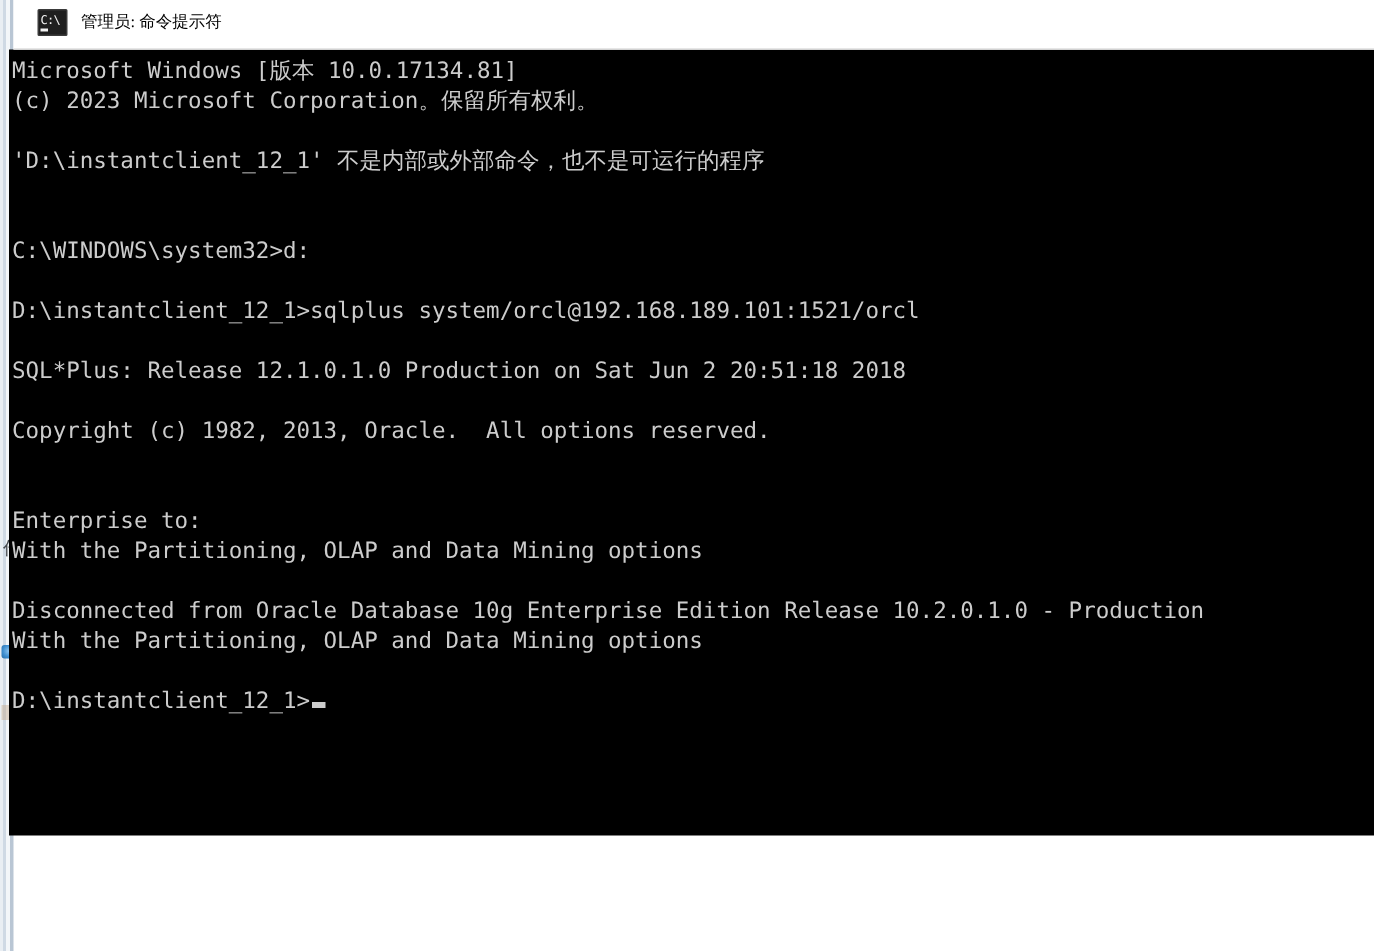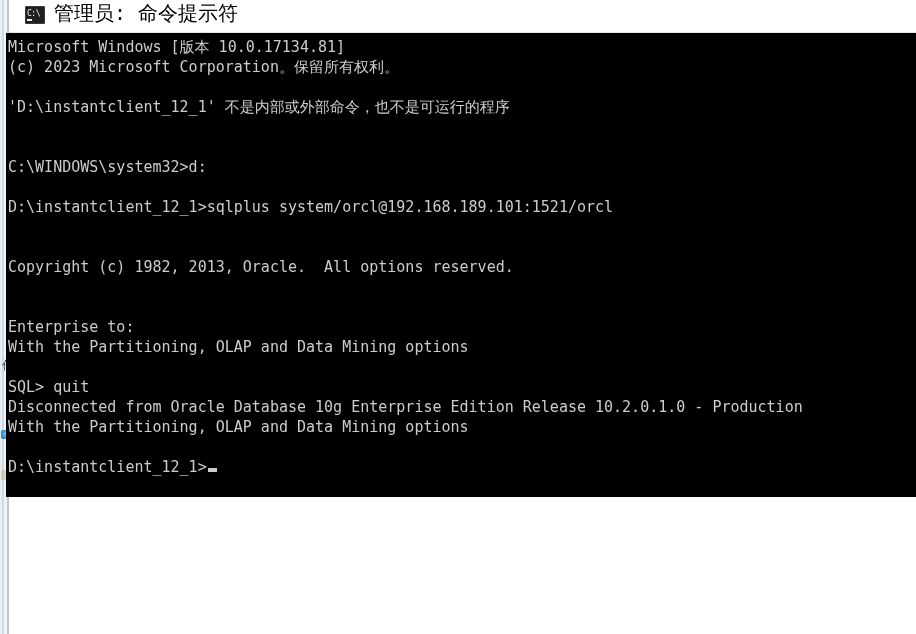--- a/index.html
+++ b/index.html
@@ -107,22 +107,22 @@
     content: "";
     position: absolute;
     left: 1px;
     bottom: 2px;
     width: 5px;
     height: 2px;
     background: #f2f2f2;
   }
   .title-text {
     margin-left: 9px;
-    font-family: Liberation Mono, monospace;
-    font-size: 20px;
+    font-family: Liberation Serif, serif;
+    font-size: 11px;
     color: #000000;
     white-space: nowrap;
     line-height: 16px;
   }
 
   
   .title-sep {
     position: absolute;
     left: 9px;
     top: 30px;
@@ -132,21 +132,21 @@
     border-bottom: 1px solid #e6e6e6;
     z-index: 3;
   }
 
   
   .console {
     position: absolute;
     left: 6px;
     top: 33px;
     width: 910px;
-    height: 464px;
+    height: 524px;
     background: #000000;
     overflow: hidden;
     z-index: 2;
   }
   .console-inner {
     position: absolute;
     left: 0;
     top: 0;
     padding: 4px 0 0 0;
   }
@@ -192,28 +192,28 @@
         <div class="line">Microsoft Windows [版本 10.0.17134.81]</div>
         <div class="line">(c) 2023 Microsoft Corporation。保留所有权利。</div>
         <div class="line blank"> </div>
         <div class="line">'D:\instantclient_12_1' 不是内部或外部命令，也不是可运行的程序</div>
         <div class="line blank"> </div>
         <div class="line blank"> </div>
         <div class="line">C:\WINDOWS\system32&gt;d:</div>
         <div class="line blank"> </div>
         <div class="line">D:\instantclient_12_1&gt;sqlplus system/orcl@192.168.189.101:1521/orcl</div>
         <div class="line blank"> </div>
+        <div class="line">SQL*Plus: Release 12.1.0.1.0 Production on Sat Jun 2 20:51:18 2018</div>
         <div class="line blank"> </div>
         <div class="line">Copyright (c) 1982, 2013, Oracle.  All options reserved.</div>
         <div class="line blank"> </div>
         <div class="line blank"> </div>
         <div class="line">Enterprise to:</div>
         <div class="line">With the Partitioning, OLAP and Data Mining options</div>
         <div class="line blank"> </div>
-        <div class="line">SQL&gt; quit</div>
         <div class="line">Disconnected from Oracle Database 10g Enterprise Edition Release 10.2.0.1.0 - Production</div>
         <div class="line">With the Partitioning, OLAP and Data Mining options</div>
         <div class="line blank"> </div>
         <div class="line">D:\instantclient_12_1&gt;<span class="cursor"></span></div>
       </div>
   </div>
 
 </div>
 
 </body></html>

